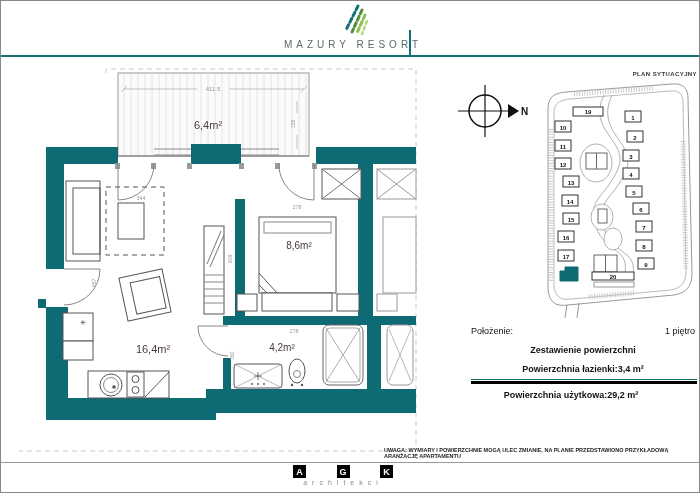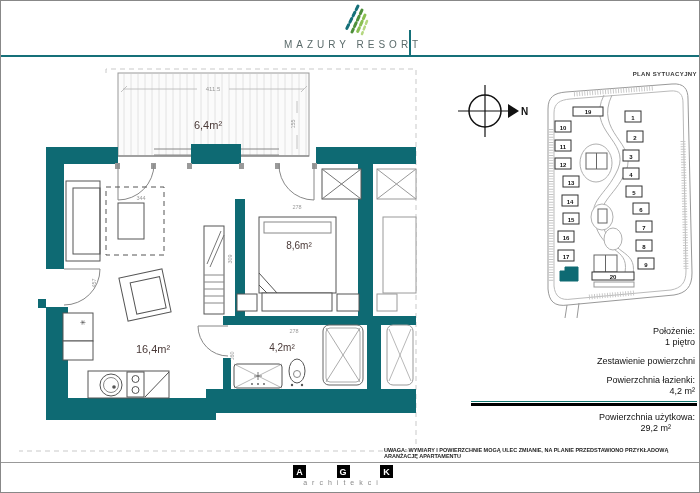--- a/index.html
+++ b/index.html
@@ -11,24 +11,24 @@
               letter-spacing:4px;color:#5a6a6a;}
   #title{left:455px;top:12px;width:238px;text-align:right;font-size:20px;font-weight:700;color:#111;}
   #header-rule{left:0;top:54px;width:700px;height:2px;background:#157079;}
   #header-tick{left:408px;top:29px;width:2px;height:25px;background:#157079;}
   
   #siteplan-label{left:600px;top:70px;width:96px;text-align:right;font-size:6px;
                   letter-spacing:.4px;color:#333;font-weight:700;}
   
   #details{left:470px;top:321px;width:226px;font-size:9px;color:#111;}
   .trow{display:flex;justify-content:space-between;align-items:flex-end;
-        padding:4px 2px 4px 0;line-height:11px;flex-direction:column;}
+        padding:4px 2px 4px 0;line-height:11px;}
   .trow .lab{text-align:left;}
   .trow .val{text-align:right;}
-  .bold{font-weight:400;}
+  .bold{font-weight:700;justify-content:center;}
   .val-in{padding-right:24px;}
   #thick-rule{height:3px;background:#000;margin-top:1px;margin-bottom:2px;}
   .thin-under{border-bottom:1px solid #0f766e;}
   
   #disclaimer{left:383px;top:446px;width:312px;font-size:5.5px;font-weight:700;color:#222;line-height:6px;}
   #footer-rule{left:0;top:461px;width:700px;height:1px;background:#999;}
   #agk{left:292px;top:464px;width:100px;}
   #agk-boxes{display:flex;justify-content:space-between;}
   .agk-box{width:13px;height:13px;background:#000;color:#fff;font-size:9px;font-weight:700;
            display:flex;align-items:center;justify-content:center;}
@@ -295,21 +295,21 @@
     <div class="trow">
       <span class="lab">Położenie:</span>
       <span class="val">1 piętro</span>
     </div>
     <div class="trow bold">
       <span class="lab">Zestawienie powierzchni</span>
       <span class="val"></span>
     </div>
     <div class="trow bold thin-under">
       <span class="lab">Powierzchnia łazienki:</span>
-      <span class="val">4,2 m²</span>
+      <span class="val">3,4 m²</span>
     </div>
     <div id="thick-rule"></div>
     <div class="trow bold">
       <span class="lab">Powierzchnia użytkowa:</span>
       <span class="val val-in">29,2 m²</span>
     </div>
   </div>
 
   <div class="abs" id="disclaimer">UWAGA: WYMIARY I POWIERZCHNIE MOGĄ ULEC ZMIANIE, NA PLANIE PRZEDSTAWIONO PRZYKŁADOWĄ ARANŻACJĘ APARTAMENTU</div>
   <div class="abs" id="footer-rule"></div>

